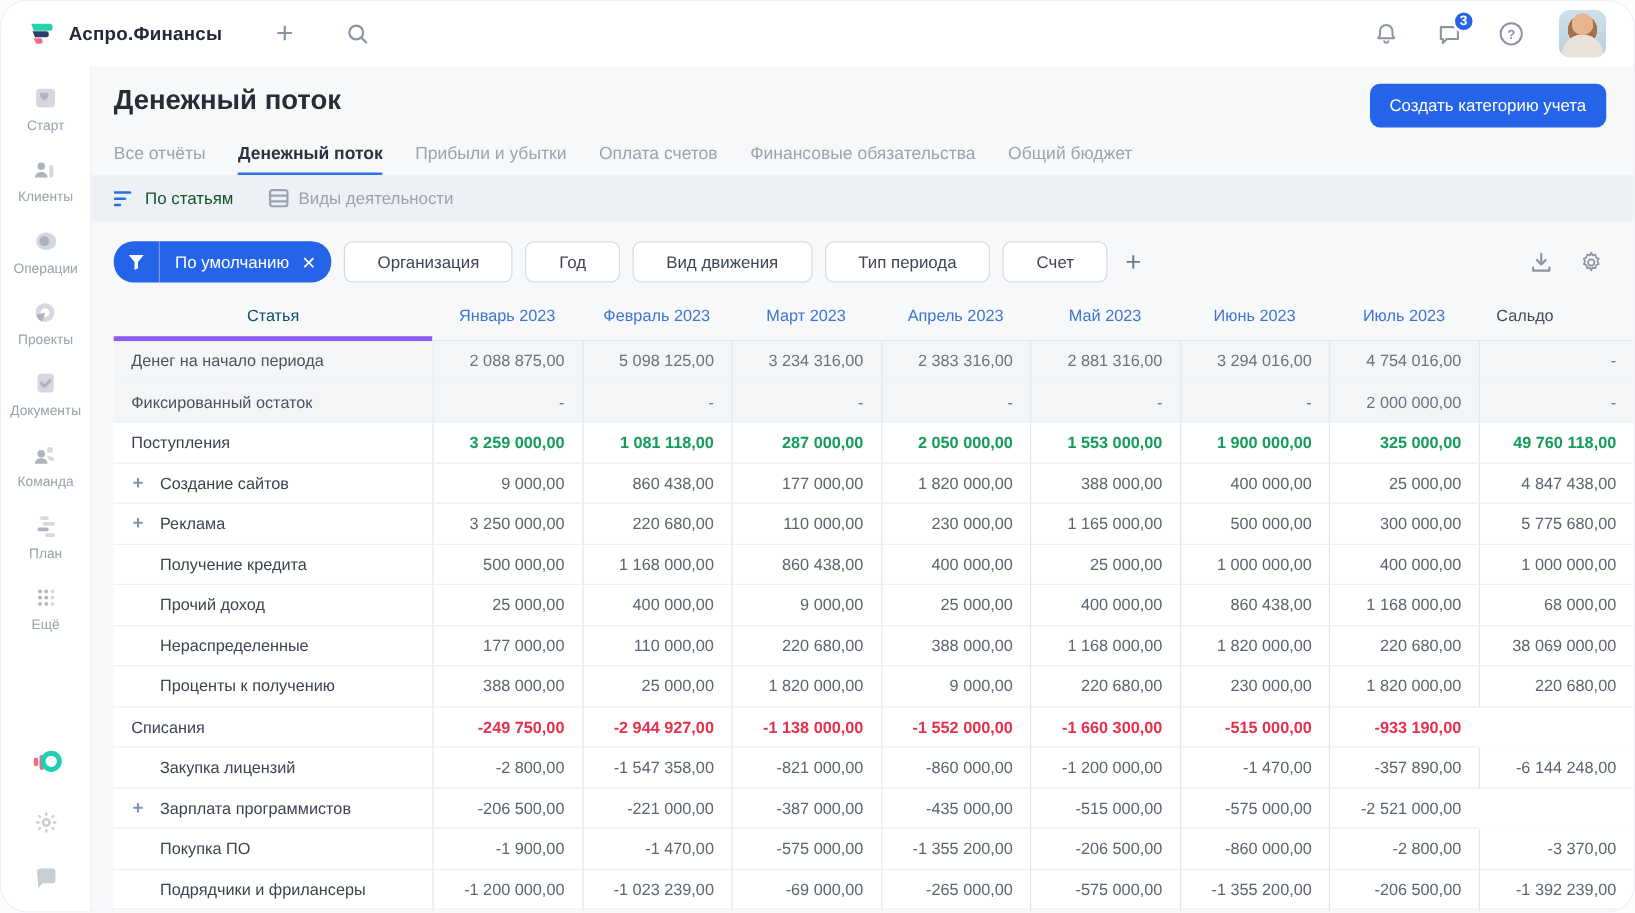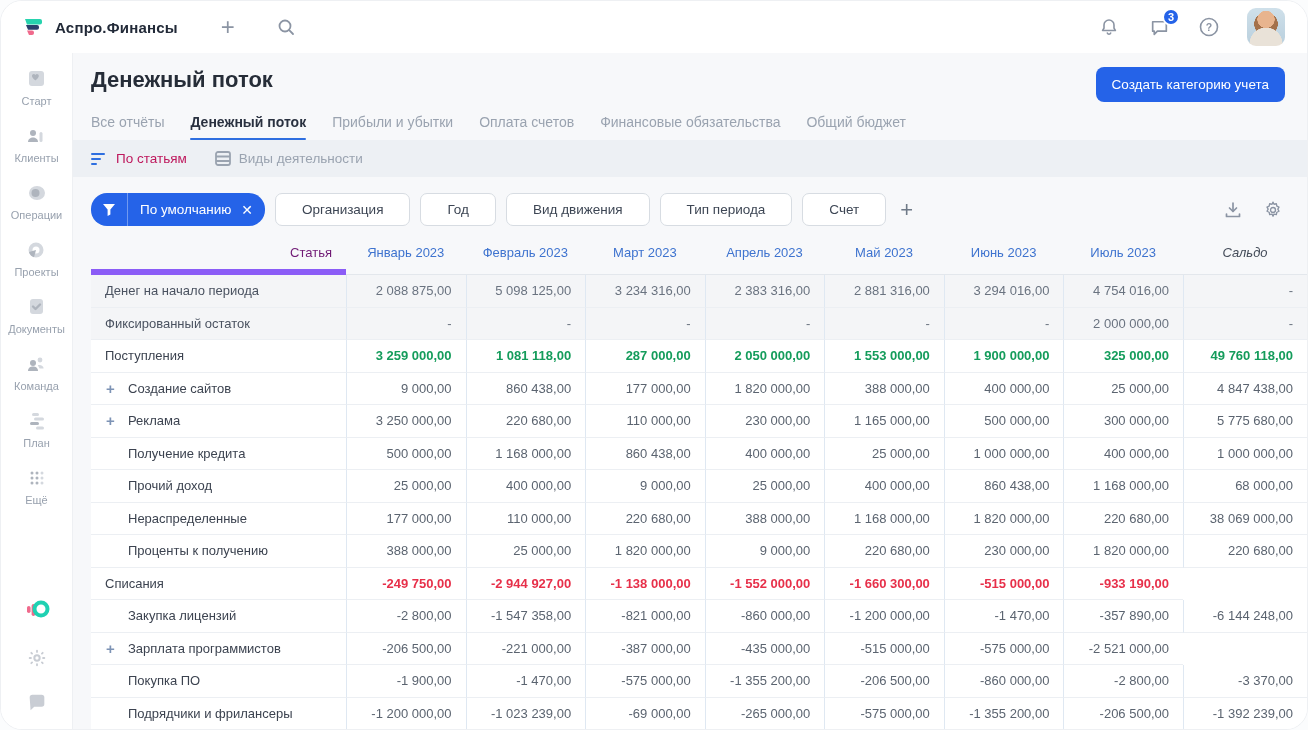--- a/index.html
+++ b/index.html
@@ -48,42 +48,42 @@
     margin-left:auto; background:#2563e8; color:#fff; border:none; border-radius:8px;
     font-size:13.5px; padding:10px 16px; cursor:pointer; font-family:inherit;
   }
   .tabs { display:flex; gap:26px; padding:12px 22px 0 18px; }
   .tab { font-size:14px; color:#9aa3b0; padding-bottom:10px; cursor:pointer; position:relative; white-space:nowrap; }
   .tab.active { color:#2a3140; font-weight:bold; }
   .tab.active::after { content:""; position:absolute; left:0; right:0; bottom:0; height:2.5px; background:#2f6fe0; border-radius:2px; }
   
   .subband { background:#edf0f4; height:37px; display:flex; align-items:center; gap:28px; padding:0 18px; }
   .subtab { display:flex; align-items:center; gap:8px; font-size:13.5px; cursor:pointer; color:#9aa3b0; }
-  .subtab.active { color:#be185d; }
+  .subtab.active { color:#14532d; }
   
   .filter-row { display:flex; align-items:center; gap:10px; padding:16px 22px 10px 18px; }
   .filter-pill {
     display:flex; align-items:center; background:#2563e8; color:#fff; border-radius:16px;
     height:33px; overflow:hidden; cursor:pointer;
   }
   .filter-pill .funnel { padding:0 11px; display:flex; align-items:center; height:100%; border-right:1px solid rgba(255,255,255,.35); }
   .filter-pill .txt { padding:0 8px 0 12px; font-size:13.5px; }
   .filter-pill .close { padding:0 12px 0 2px; font-size:14px; }
   .chip {
     height:33px; display:flex; align-items:center; padding:0 26px; background:#fff;
     border:1px solid #d7dce2; border-radius:7px; font-size:13.5px; color:#3d4654; cursor:pointer; white-space:nowrap;
   }
   .chip-add { font-size:22px; color:#6f7a88; font-weight:300; padding:0 4px; cursor:pointer; }
   .filter-icons { margin-left:auto; display:flex; gap:16px; color:#8b94a3; }
   
   .table-wrap { padding:0 0 0 18px; flex:1; overflow:hidden; }
   .trow { display:grid; grid-template-columns:255px repeat(7,1fr) 124px; background:#fff; }
   .thead .th { font-size:13px; padding:9px 14px; color:#3e73cf; text-align:center; border-bottom:1px solid #e3e7ec; background:#f7f8fa; white-space:nowrap; }
-  .thead .th-article { color:#701a75; text-align:right; border-bottom:6px solid #8b5cf6; }
-  .thead .th-saldo { color:#444c59; text-align:center;font-style:italic; }
+  .thead .th-article { color:#0c4a6e; text-align:center; border-bottom:4px solid #8b5cf6; }
+  .thead .th-saldo { color:#444c59; text-align:left; }
   .td { font-size:13px; padding:0 14px; height:32.5px; display:flex; align-items:center; justify-content:flex-end;
         color:#5b6470; border-bottom:1px solid #eceff3; border-left:1px solid #dfe8f2; white-space:nowrap; }
   .td-label { justify-content:flex-start; color:#3c4350; border-left:none; position:relative; }
   .td-label.child { padding-left:37px; }
   .plus { position:absolute; left:15px; color:#7d93b5; font-size:15px; font-weight:bold; cursor:pointer; }
   .trow.muted .td { background:#f4f5f7; color:#6a7380; }
   .trow.muted .td-label { color:#4a5260; }
   .trow.total-income .td:not(.td-label) { color:#149c5b; font-weight:bold; }
   .trow.total-expense .td:not(.td-label) { color:#e7304a; font-weight:bold; }
 </style>

